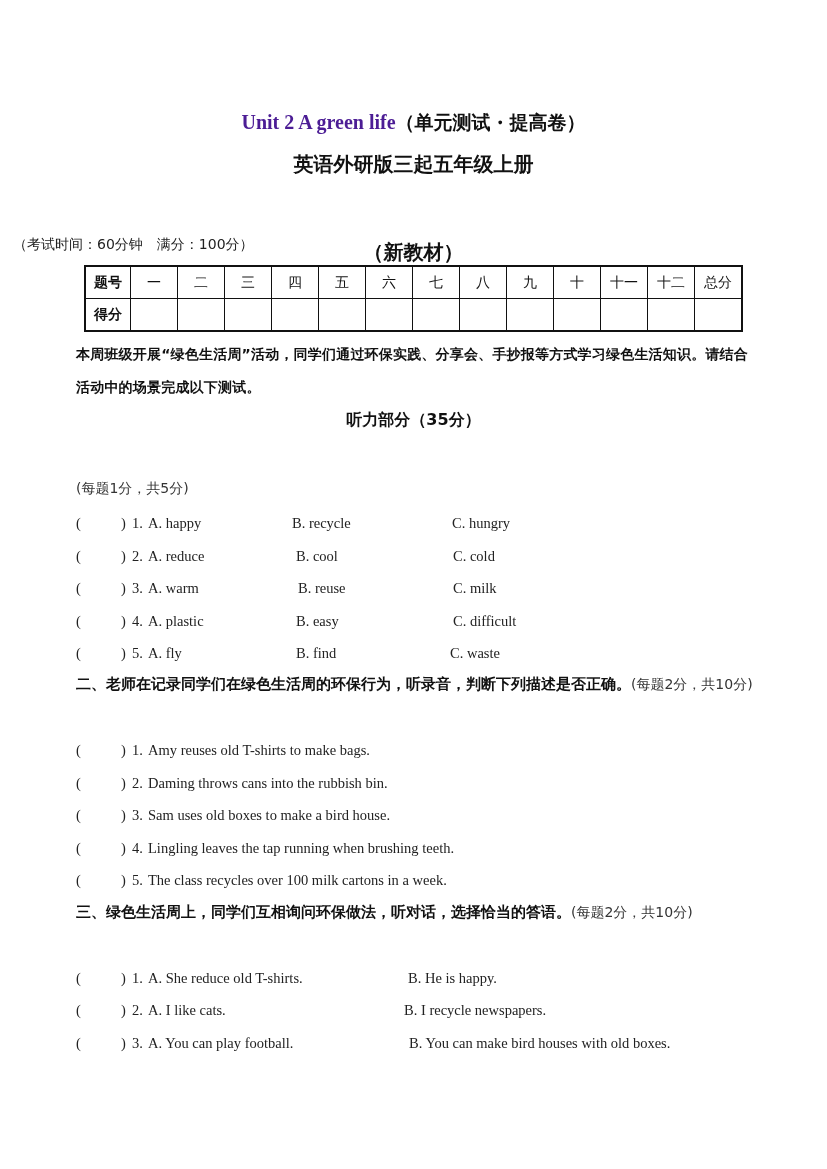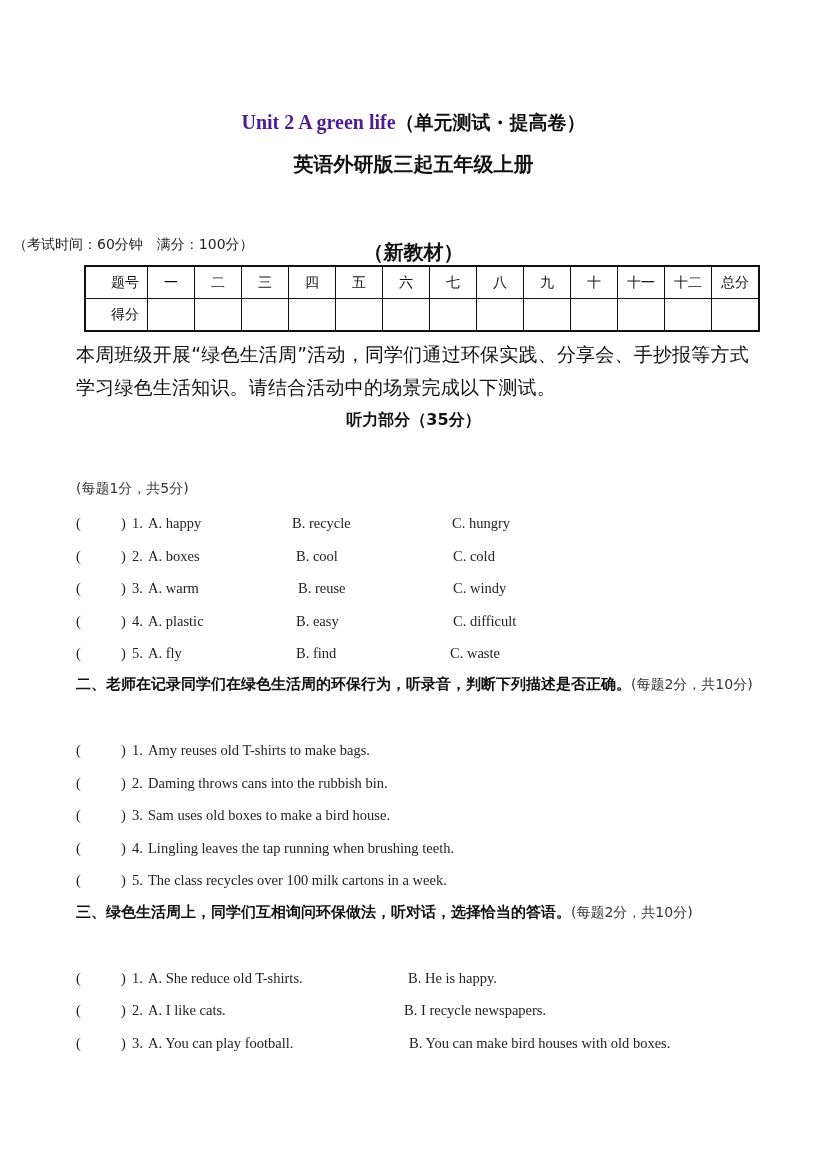--- a/index.html
+++ b/index.html
@@ -28,24 +28,24 @@
     }
     table.score {
       position: absolute; left: 84px; top: 265px;
       border-collapse: collapse; border: 2px solid #111;
       font-family: "DejaVu Sans", sans-serif; font-size: 14px;
     }
     table.score td {
       border: 1px solid #111; width: 46px; height: 31px; text-align: center;
       padding: 0; font-weight: normal;
     }
-    table.score td.rowhead { font-weight: normal; width: 44px; padding-left: 17px; }
+    table.score td.rowhead { font-weight: bold; width: 44px; }
     .intro {
       left: 76px; width: 680px; white-space: normal; top: 338px;
-      font-family: "DejaVu Sans", sans-serif; font-weight: normal; font-size: 19px;
+      font-family: "DejaVu Sans", sans-serif; font-weight: bold; font-size: 14px;
       line-height: 33px; letter-spacing: 0.2px;
     }
     .part-title {
       left: 0; width: 827px; text-align: center; top: 410px;
       font-family: "DejaVu Sans", sans-serif; font-weight: bold; font-size: 16px;
     }
     .sec-head {
       left: 76px; width: 690px; white-space: normal;
       font-family: "DejaVu Sans", sans-serif; font-size: 15px; line-height: 33px;
     }
@@ -121,31 +121,31 @@
     <span class="paren-close">)</span>
   <span class="num">1.</span>
   <span class="cell" style="left:72px">A. happy</span>
   <span class="cell" style="left:216px">B. recycle</span>
   <span class="cell" style="left:376px">C. hungry</span>
 </div>
 <div class="abs row" style="top:544px;">
   <span class="paren-open">(</span>
     <span class="paren-close">)</span>
   <span class="num">2.</span>
-  <span class="cell" style="left:72px">A. boxes</span>
+  <span class="cell" style="left:72px">A. reduce</span>
   <span class="cell" style="left:220px">B. cool</span>
   <span class="cell" style="left:377px">C. cold</span>
 </div>
 <div class="abs row" style="top:576px;">
   <span class="paren-open">(</span>
     <span class="paren-close">)</span>
   <span class="num">3.</span>
   <span class="cell" style="left:72px">A. warm</span>
   <span class="cell" style="left:222px">B. reuse</span>
-  <span class="cell" style="left:377px">C. windy</span>
+  <span class="cell" style="left:377px">C. milk</span>
 </div>
 <div class="abs row" style="top:609px;">
   <span class="paren-open">(</span>
     <span class="paren-close">)</span>
   <span class="num">4.</span>
   <span class="cell" style="left:72px">A. plastic</span>
   <span class="cell" style="left:220px">B. easy</span>
   <span class="cell" style="left:377px">C. difficult</span>
 </div>
 <div class="abs row" style="top:641px;">

